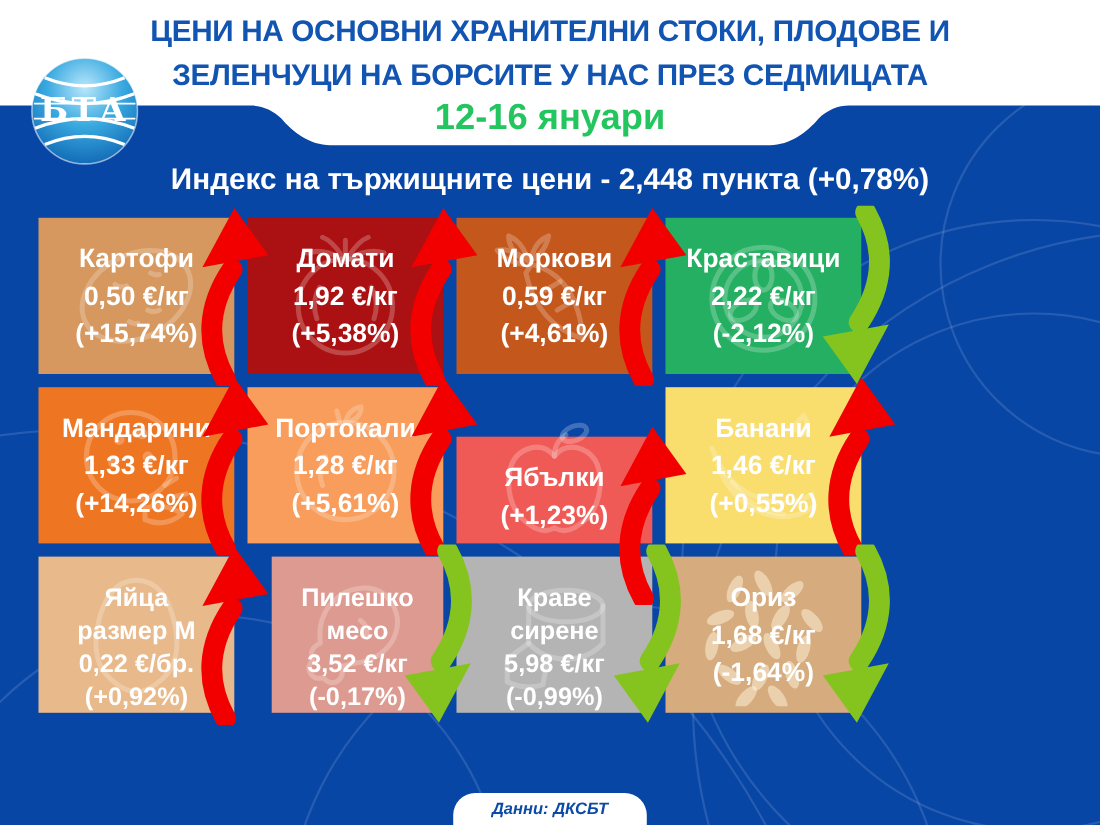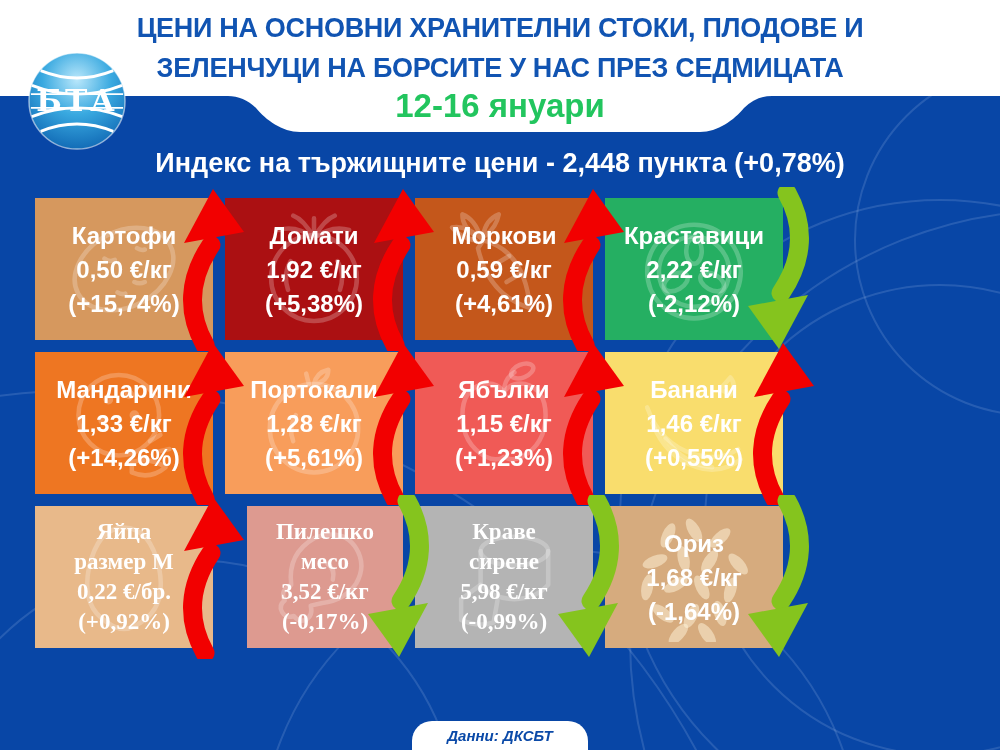--- a/index.html
+++ b/index.html
@@ -16,21 +16,21 @@
   .logo .bta{position:absolute;width:100%;text-align:center;top:31px;color:#fff;
              font-family:"DejaVu Serif","Liberation Serif",serif;font-size:30px;letter-spacing:3px;}
   .index{position:absolute;top:148px;width:100%;text-align:center;color:#fff;font-size:27px;}
   .cards{position:absolute;left:35px;top:198px;display:grid;
          grid-template-columns:repeat(4,178px);column-gap:63px;grid-auto-rows:142px;row-gap:33px;gap:12px;}
   .card{position:relative;color:#fff;text-align:center;}
   .card .art{position:absolute;left:50%;top:50%;transform:translate(-50%,-50%);
              width:130px;height:130px;z-index:1;}
   .card .art svg{width:100%;height:100%;}
   .txt{position:relative;z-index:2;padding-top:21px;line-height:34px;font-size:24px;}
-  .card.dense .txt{padding-top:11px;line-height:30px;font-size:23px;font-family:Liberation Serif, serif;}
+  .card.dense .txt{padding-top:22px;line-height:30px;font-size:23px;}
   .arrow{position:absolute;right:-34px;top:-11px;width:72px;height:164px;z-index:3;}
   .arrow svg{width:100%;height:100%;display:block;}
   .arrow.down svg{transform:rotate(180deg);}
   .pill{position:absolute;left:50%;transform:translateX(-50%);bottom:0;width:176px;height:29px;
         background:#fff;border-radius:20px 20px 0 0;display:flex;align-items:center;
         justify-content:center;font-size:15px;}
 </style>
 </head>
 <body>
 
@@ -200,31 +200,30 @@
           <div class="pr">1,28 €/кг</div>
           <div class="ch">(+5,61%)</div>
         </div>
         <div class="arrow up">
           <svg viewBox="0 0 72 164">
             <path d="M30 158 C12 126 13 92 36 58" fill="none" stroke="#f20000" stroke-width="19" stroke-linecap="round"></path>
             <path d="M38 2 L69 45 L9 56 Z" fill="#f20000"></path>
           </svg>
         </div>
       </div>
-      <div class="card" style="background: rgb(240, 90, 86);">
+      <div class="card" style="background: rgb(240, 90, 86); margin-top: 45px;">
         <div class="art"><svg viewBox="0 0 100 100">
             <g fill="none" stroke="rgba(255,255,255,0.23)" stroke-width="3.5" stroke-linecap="round" stroke-linejoin="round">
               <path d="M50 26 q-6 -8 -16 -6 q-16 4 -16 24 q0 22 18 32 q8 4 14 0 q6 4 14 0 q18 -10 18 -32 q0 -20 -16 -24 q-10 -2 -16 6"></path>
               <path d="M50 26 q0 -10 8 -15"></path>
               <ellipse cx="64" cy="10" rx="9" ry="5" transform="rotate(-22 64 10)"></ellipse>
             </g>
           </svg></div>
         <div class="txt">
           <div class="nm">Ябълки</div>
-          <div class="pr">1,15 €/кг</div>
           <div class="ch">(+1,23%)</div>
         </div>
         <div class="arrow up">
           <svg viewBox="0 0 72 164">
             <path d="M30 158 C12 126 13 92 36 58" fill="none" stroke="#f20000" stroke-width="19" stroke-linecap="round"></path>
             <path d="M38 2 L69 45 L9 56 Z" fill="#f20000"></path>
           </svg>
         </div>
       </div>
       <div class="card" style="background: rgb(249, 221, 109);">

